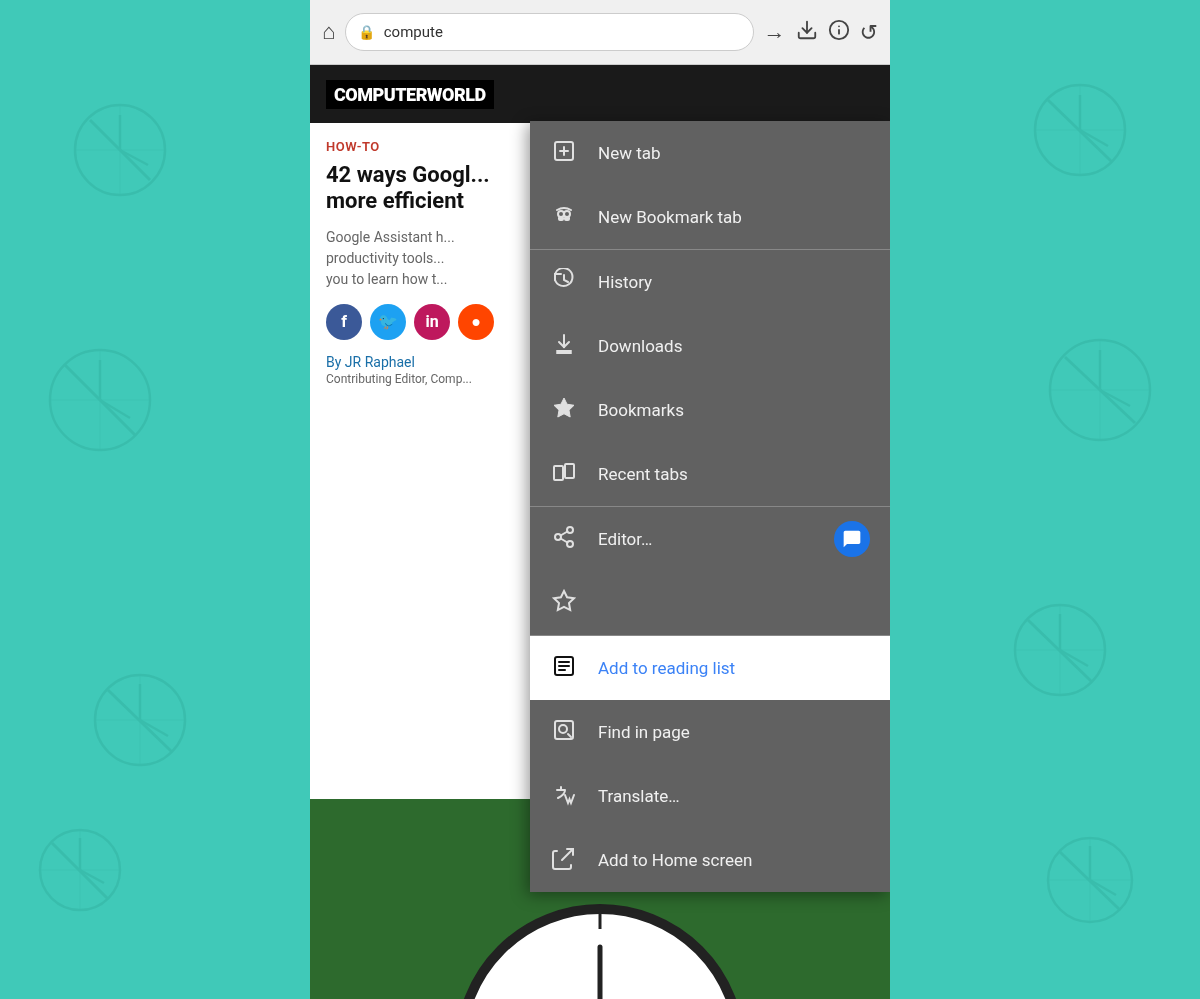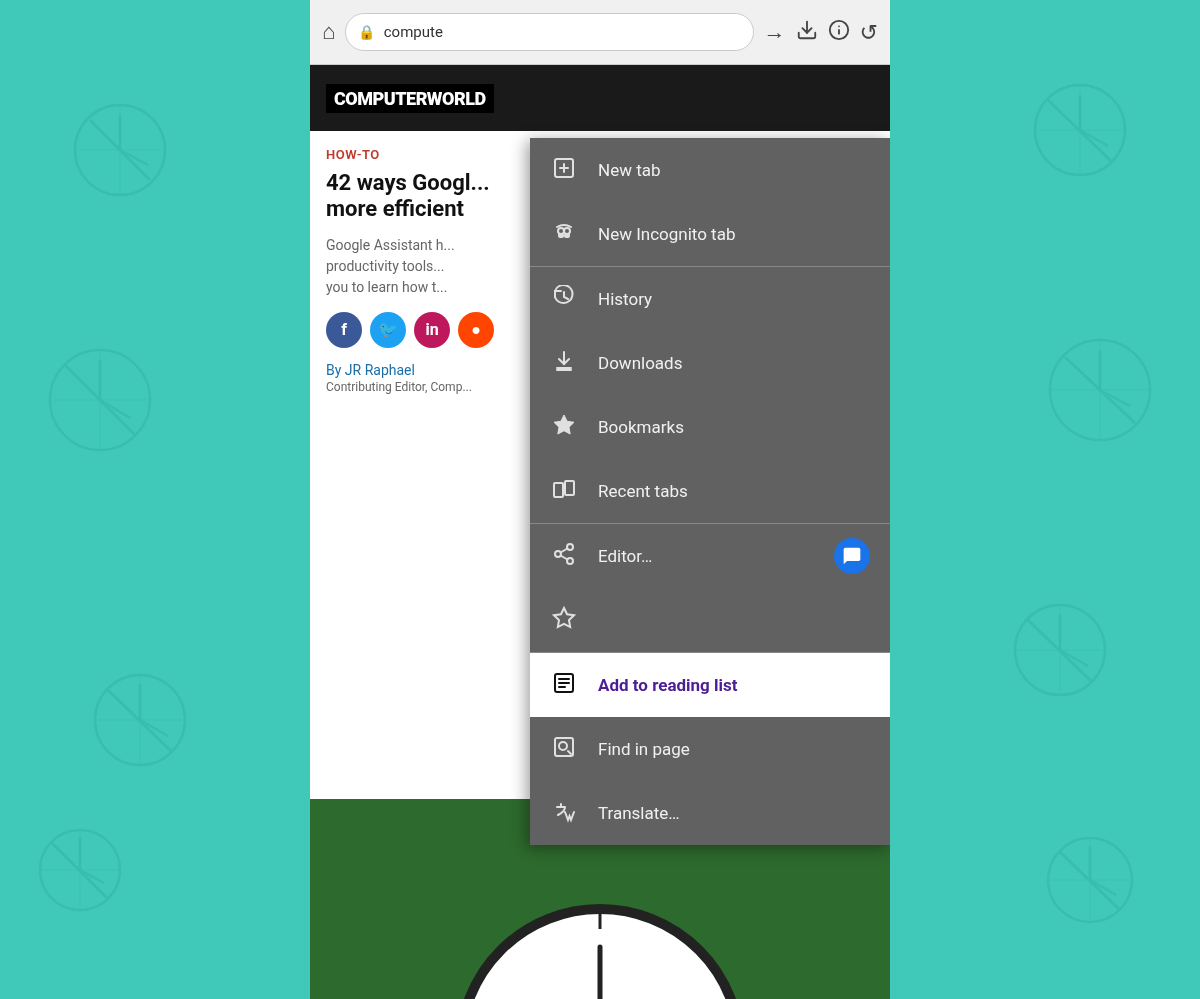--- a/index.html
+++ b/index.html
@@ -79,21 +79,21 @@
     
     .page-content {
       flex: 1;
       background: white;
       position: relative;
       overflow: hidden;
     }
 
     .computerworld-header {
       background: #1a1a1a;
-      height: 66px;
+      height: 58px;
       display: flex;
       align-items: center;
       padding: 0 16px;
     }
 
     .cw-logo {
       background: black;
       color: white;
       font-size: 18px;
       font-weight: 900;
@@ -169,21 +169,21 @@
       left: 0;
       right: 0;
       height: 200px;
       background: #2d6a2d;
       overflow: hidden;
     }
 
     
     .dropdown-menu {
       position: absolute;
-      top: 73px;
+      top: 56px;
       right: 0;
       width: 360px;
       background: #616161;
       z-index: 10;
       box-shadow: -3px 3px 15px rgba(0,0,0,0.4);
     }
 
     .menu-item {
       display: flex;
       align-items: center;
@@ -389,21 +389,21 @@
       <div class="menu-item">
         <span class="menu-icon">
           <svg width="24" height="24" viewBox="0 0 24 24" fill="none" stroke="#e0e0e0" stroke-width="2" stroke-linecap="round">
             <circle cx="9" cy="11" r="3"></circle>
             <circle cx="15" cy="11" r="3"></circle>
             <path d="M5 7 Q12 3 19 7"></path>
             <rect x="7" y="14" width="4" height="3" rx="1" fill="#e0e0e0"></rect>
             <rect x="13" y="14" width="4" height="3" rx="1" fill="#e0e0e0"></rect>
           </svg>
         </span>
-        <span class="menu-label">New Incognito tab</span>
+        <span class="menu-label">New Bookmark tab</span>
       </div>
       <div class="menu-separator"></div>
 
       <div class="menu-item">
         <span class="menu-icon">
           <svg width="24" height="24" viewBox="0 0 24 24" fill="none" stroke="#e0e0e0" stroke-width="2" stroke-linecap="round">
             <polyline points="3 12 3 6 9 6"></polyline>
             <path d="M3 6 A9 9 0 1 1 3 12"></path>
             <polyline points="12 7 12 12 16 14"></polyline>
           </svg>
@@ -472,21 +472,21 @@
 
       <div class="menu-item highlighted">
         <span class="menu-icon" style="color:#111;">
           <svg width="24" height="24" viewBox="0 0 24 24" fill="none" stroke="#111" stroke-width="2" stroke-linecap="round">
             <rect x="3" y="3" width="18" height="18" rx="2"></rect>
             <line x1="7" y1="8" x2="17" y2="8"></line>
             <line x1="7" y1="12" x2="17" y2="12"></line>
             <line x1="7" y1="16" x2="13" y2="16"></line>
           </svg>
         </span>
-        <span class="menu-label" style="color:#4c1d95; font-weight:700;">Add to reading list</span>
+        <span class="menu-label" style="color:#3b82f6; font-weight:400;">Add to reading list</span>
       </div>
 
       <div class="menu-item">
         <span class="menu-icon">
           <svg width="24" height="24" viewBox="0 0 24 24" fill="none" stroke="#e0e0e0" stroke-width="2" stroke-linecap="round">
             <rect x="3" y="3" width="18" height="18" rx="2"></rect>
             <circle cx="11" cy="11" r="4"></circle>
             <line x1="16" y1="16" x2="19" y2="19"></line>
           </svg>
         </span>
@@ -496,16 +496,26 @@
       <div class="menu-item">
         <span class="menu-icon">
           <svg width="24" height="24" viewBox="0 0 24 24" fill="none" stroke="#e0e0e0" stroke-width="2" stroke-linecap="round">
             <path d="M5 8h8M9 5v3M13 8c0 4-5 7-7 8"></path>
             <path d="M13 13l3 8 1.5-4 1.5 4 3-8"></path>
           </svg>
         </span>
         <span class="menu-label">Translate…</span>
       </div>
 
+      <div class="menu-item">
+        <span class="menu-icon">
+          <svg width="24" height="24" viewBox="0 0 24 24" fill="none" stroke="#e0e0e0" stroke-width="2" stroke-linecap="round">
+            <polyline points="15 3 21 3 21 9"></polyline>
+            <line x1="10" y1="14" x2="21" y2="3"></line>
+            <path d="M5 5H3a2 2 0 0 0-2 2v14a2 2 0 0 0 2 2h14a2 2 0 0 0 2-2v-2"></path>
+          </svg>
+        </span>
+        <span class="menu-label">Add to Home screen</span>
+      </div>
 
     </div>
   </div>
 </div>
 
 </body></html>

